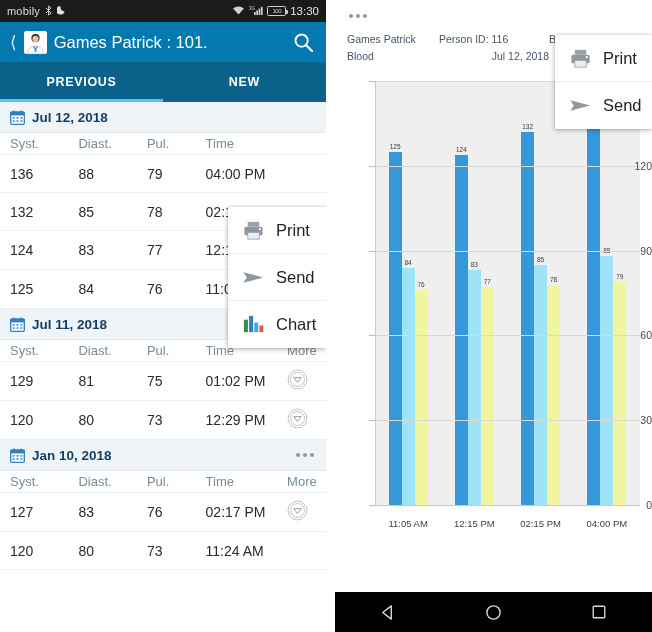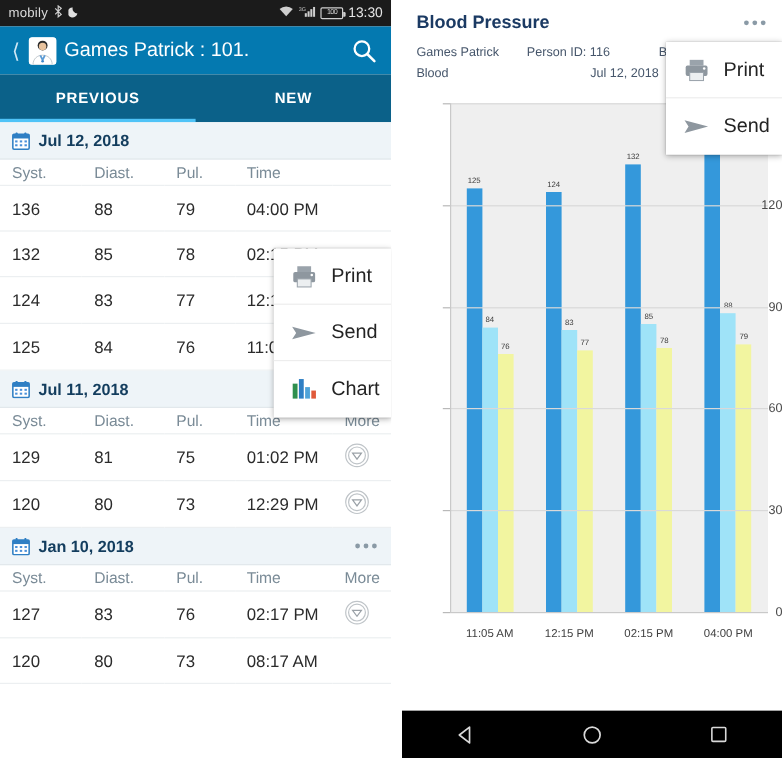--- a/index.html
+++ b/index.html
@@ -434,21 +434,21 @@
                       <circle cx="10.5" cy="10.5" r="7" fill="none" stroke="#bfc4c8" stroke-width="1"></circle>
                       <path d="M6.8 8.6 h7.4 L10.5 13.6 z" fill="#ffffff" stroke="#9aa1a7" stroke-width="1"></path>
                     </svg>
                   </span>
                 </td>
               </tr>
               <tr>
                 <td class="col-s">120</td>
                 <td class="col-d">80</td>
                 <td class="col-p">73</td>
-                <td class="col-t">08:17 AM</td>
+                <td class="col-t">11:24 AM</td>
                 <td class="col-m"></td>
               </tr>
             </tbody>
           </table>
         </div>
 
         <div class="popup popup-left">
           <div class="popup-item">
             <span class="popup-ico">
               <svg width="23" height="23" viewBox="0 0 24 24">
@@ -485,21 +485,20 @@
 
     </div>
   </div>
 
   <div class="phone phone-right">
     <div class="screen">
 
       <div class="chart-page">
 
         <div class="chart-title-row">
-          <span class="chart-title">Blood Pressure</span>
           <span class="dots">
               <i></i>
               <i></i>
               <i></i>
             </span>
         </div>
 
         <div class="patient-meta">
           <div class="meta-row">
             <span class="meta-c1">Games Patrick</span>

